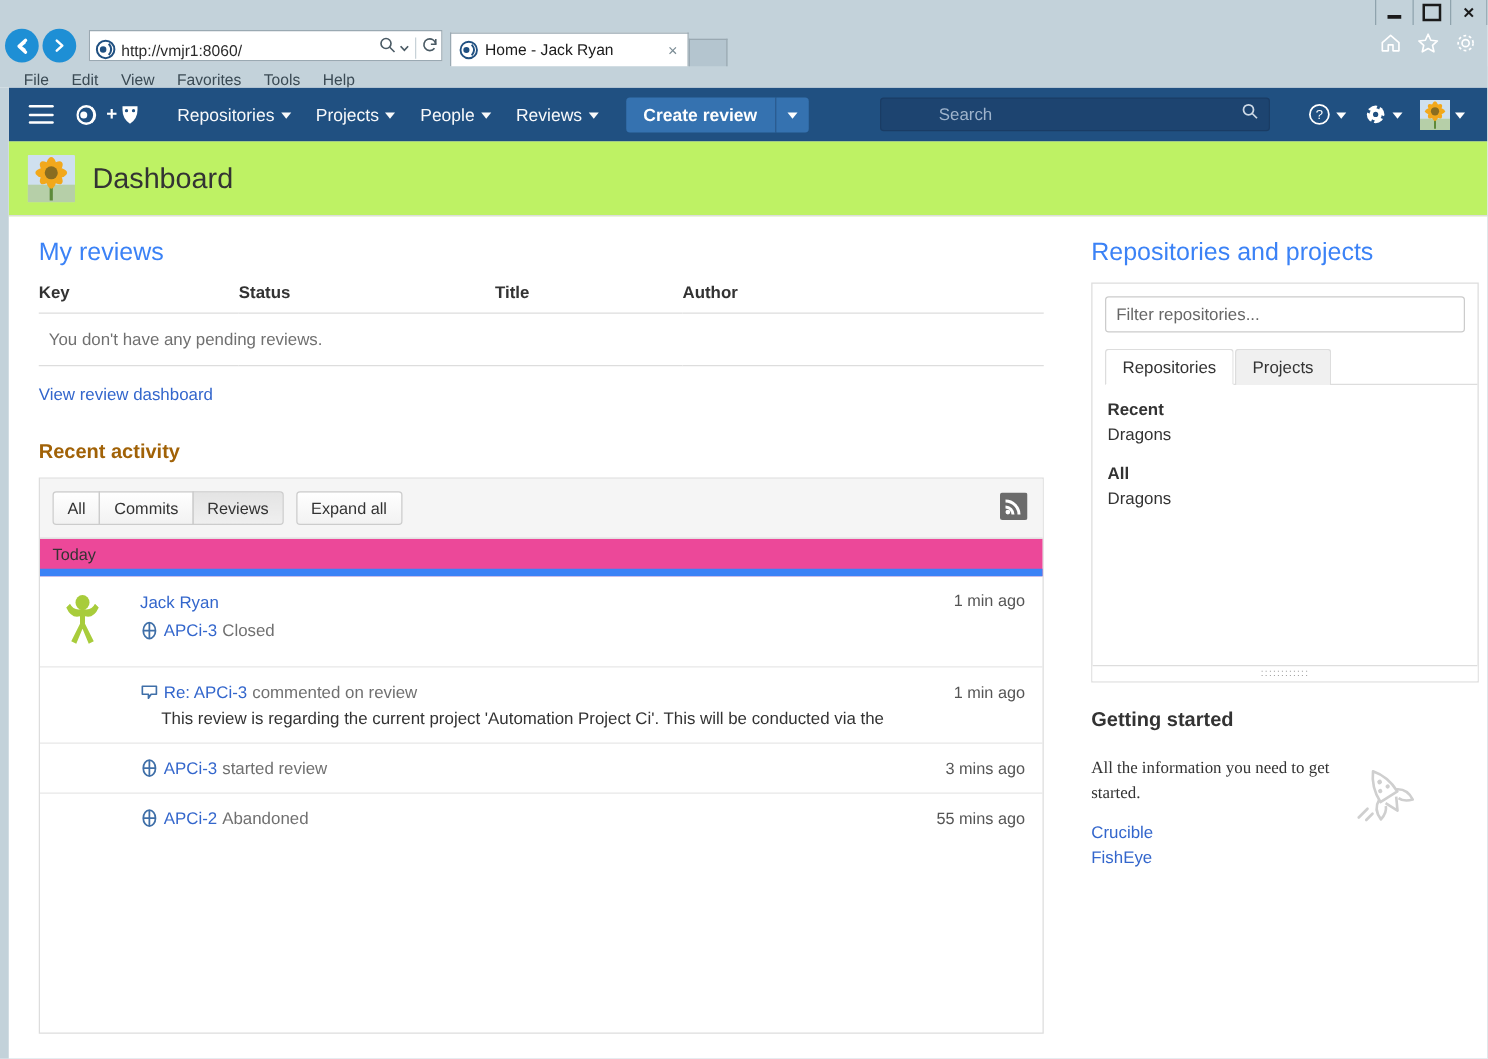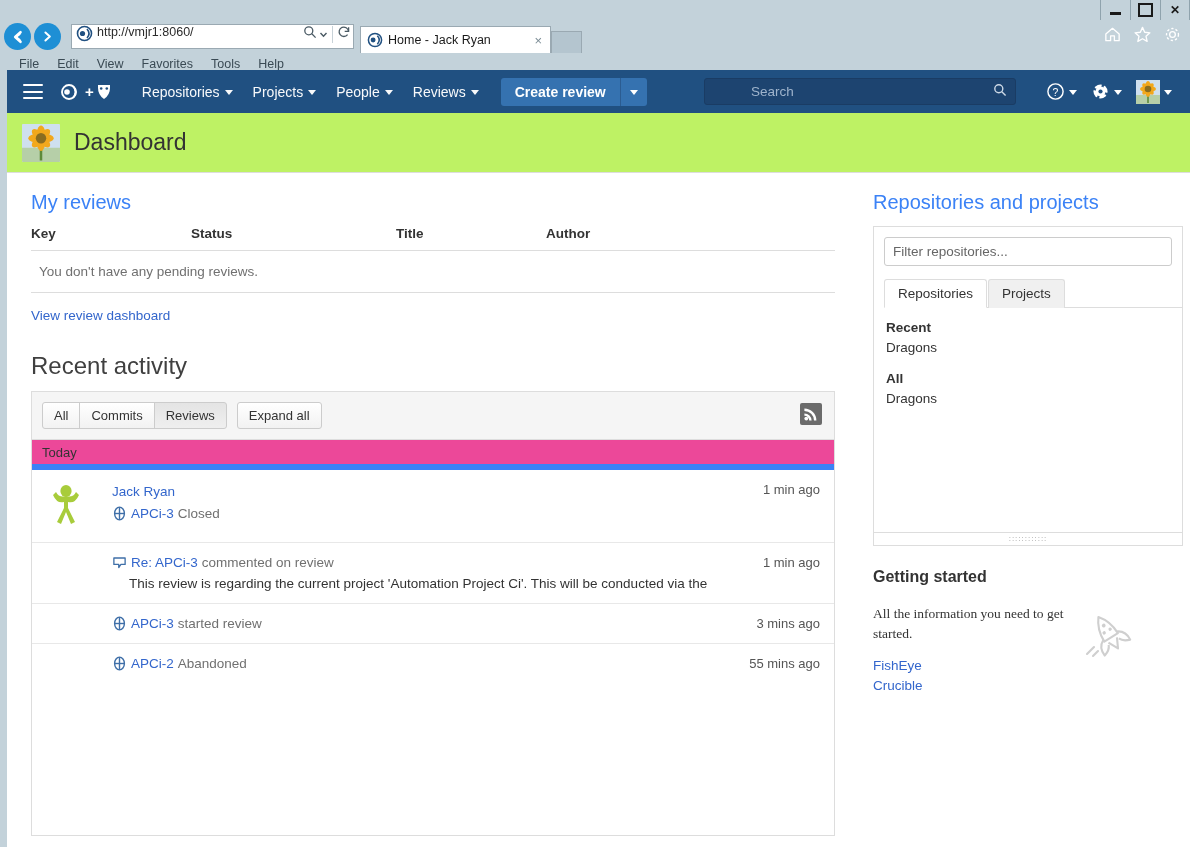--- a/index.html
+++ b/index.html
@@ -34,21 +34,21 @@
   .navcirc {
     width:27px; height:27px; border-radius:50%; background:#1e8fd5;
     display:flex; align-items:center; justify-content:center; margin-right:3px;
     flex:none; box-shadow:none;
   }
   .navcirc.fwd { background:#1e8fd5; }
   .navcirc svg { display:block; }
 
   #urlbar {
     flex:none; width:283px; height:25px; margin-left:7px; background:#fff;
-    border:1px solid #9aa9b2; display:flex; align-items:flex-start; padding:0 2px 0 4px;
+    border:1px solid #9aa9b2; display:flex; align-items:flex-end; padding:0 2px 0 4px;
   }
   #urlbar .favicon { width:17px; height:17px; flex:none; margin-right:4px;}
   #urltext { flex:1; font-size:12.5px; color:#2b2b2b; white-space:nowrap; overflow:hidden;}
   .urlbtns { display:flex; align-items:center; gap:2px; color:#4a5a64; }
   .sepv { width:1px; height:17px; background:#c8d2d8; margin:0 2px;}
 
   #tabstrip { display:flex; align-items:flex-end; height:33px; margin-left:6px; }
   .tab {
     height:27px; width:191px; background:#fff; border:1px solid #9aa9b2; border-bottom:none;
     display:flex; align-items:center; padding:0 4px 0 6px; font-size:12.5px; color:#1a1a1a;
@@ -122,21 +122,21 @@
   }
   #dashhdr .avatar { width:38px;height:38px;flex:none;margin-right:14px; border-radius:1px; overflow:hidden;}
   #dashhdr h1 { margin:0; font-size:23px; font-weight:normal; color:#333; }
 
   
   #content { display:flex; padding:18px 14px 0 24px; gap:0; height:644px;}
   #leftcol { width:826px; flex:none; }
   #rightcol { width:310px; flex:none; margin-left:16px;}
 
   h2.sec { font-size:20px; font-weight:normal; color:#3b82f6; margin:0 0 12px 0;}
-  h2.sec2 { font-size:24px; font-weight:normal; color:#404040; margin:28px 0 11px 0;}
+  h2.sec2 { font-size:16px; font-weight:bold; color:#a16207; margin:28px 0 11px 0;}
 
   
   table.myrev { width:804px; border-collapse:collapse; }
   table.myrev th {
     text-align:left; font-size:13.5px; color:#333; font-weight:bold;
     padding:0 0 9px 0; border-bottom:1px solid #ddd;
   }
   table.myrev td { padding:13px 0 13px 8px; font-size:13.5px; color:#707070; border-bottom:1px solid #ddd;}
   a.link { color:#36c; text-decoration:none; font-size:13.5px;}
   #viewdash { display:inline-block; margin-top:15px; }
@@ -586,21 +586,21 @@
                   <circle cx="22.5" cy="20.5" r="1.7"></circle>
                   <circle cx="29.5" cy="20.5" r="1.7"></circle>
               </g>
               <g stroke="#cfcfcf" stroke-width="2.1" stroke-linecap="round">
                 <line x1="4" y1="44" x2="11" y2="37"></line>
                   <line x1="10" y1="46" x2="15" y2="41"></line>
               </g>
             </svg>
           </div>
           <div id="gs-links">
+            <a href="#">Crucible</a>
             <a href="#">FishEye</a>
-            <a href="#">Crucible</a>
           </div>
         </div>
       </div>
 
     </div>
   </div>
 </div>
 
 </body></html>

